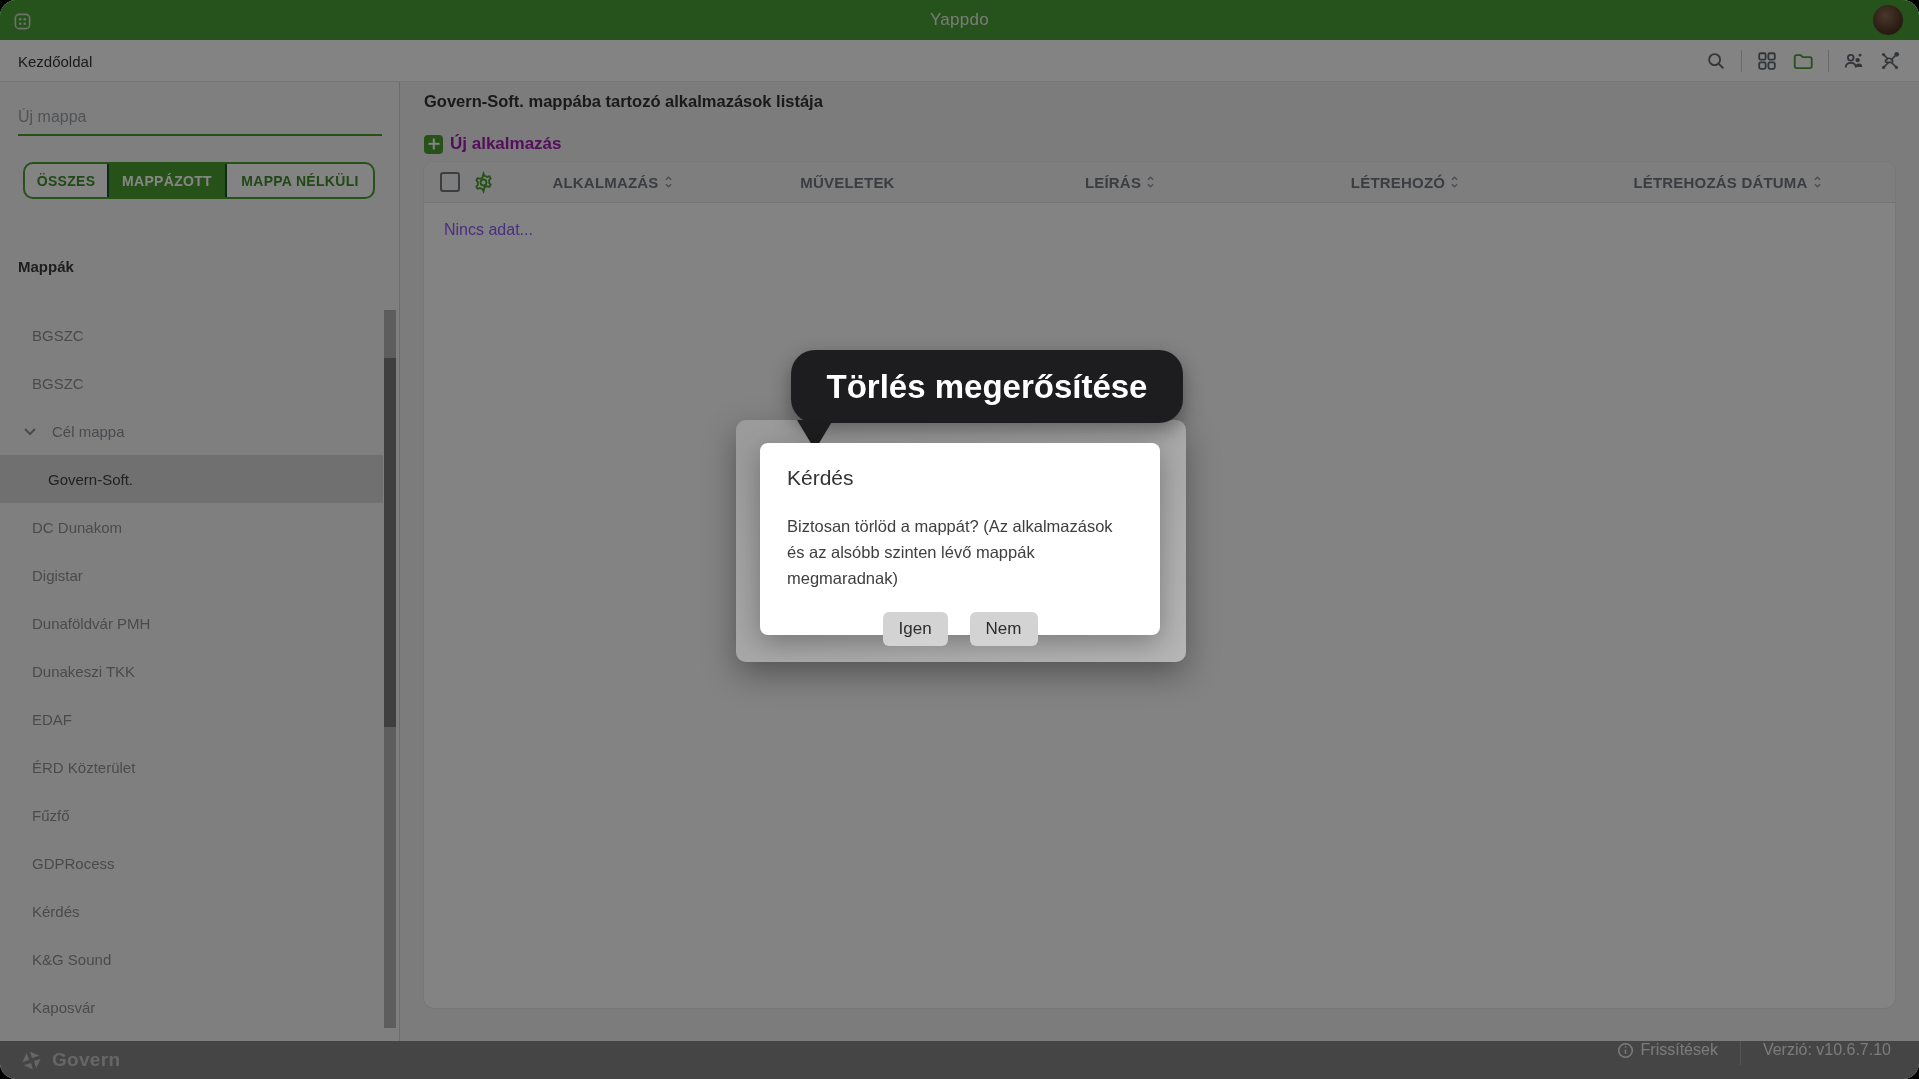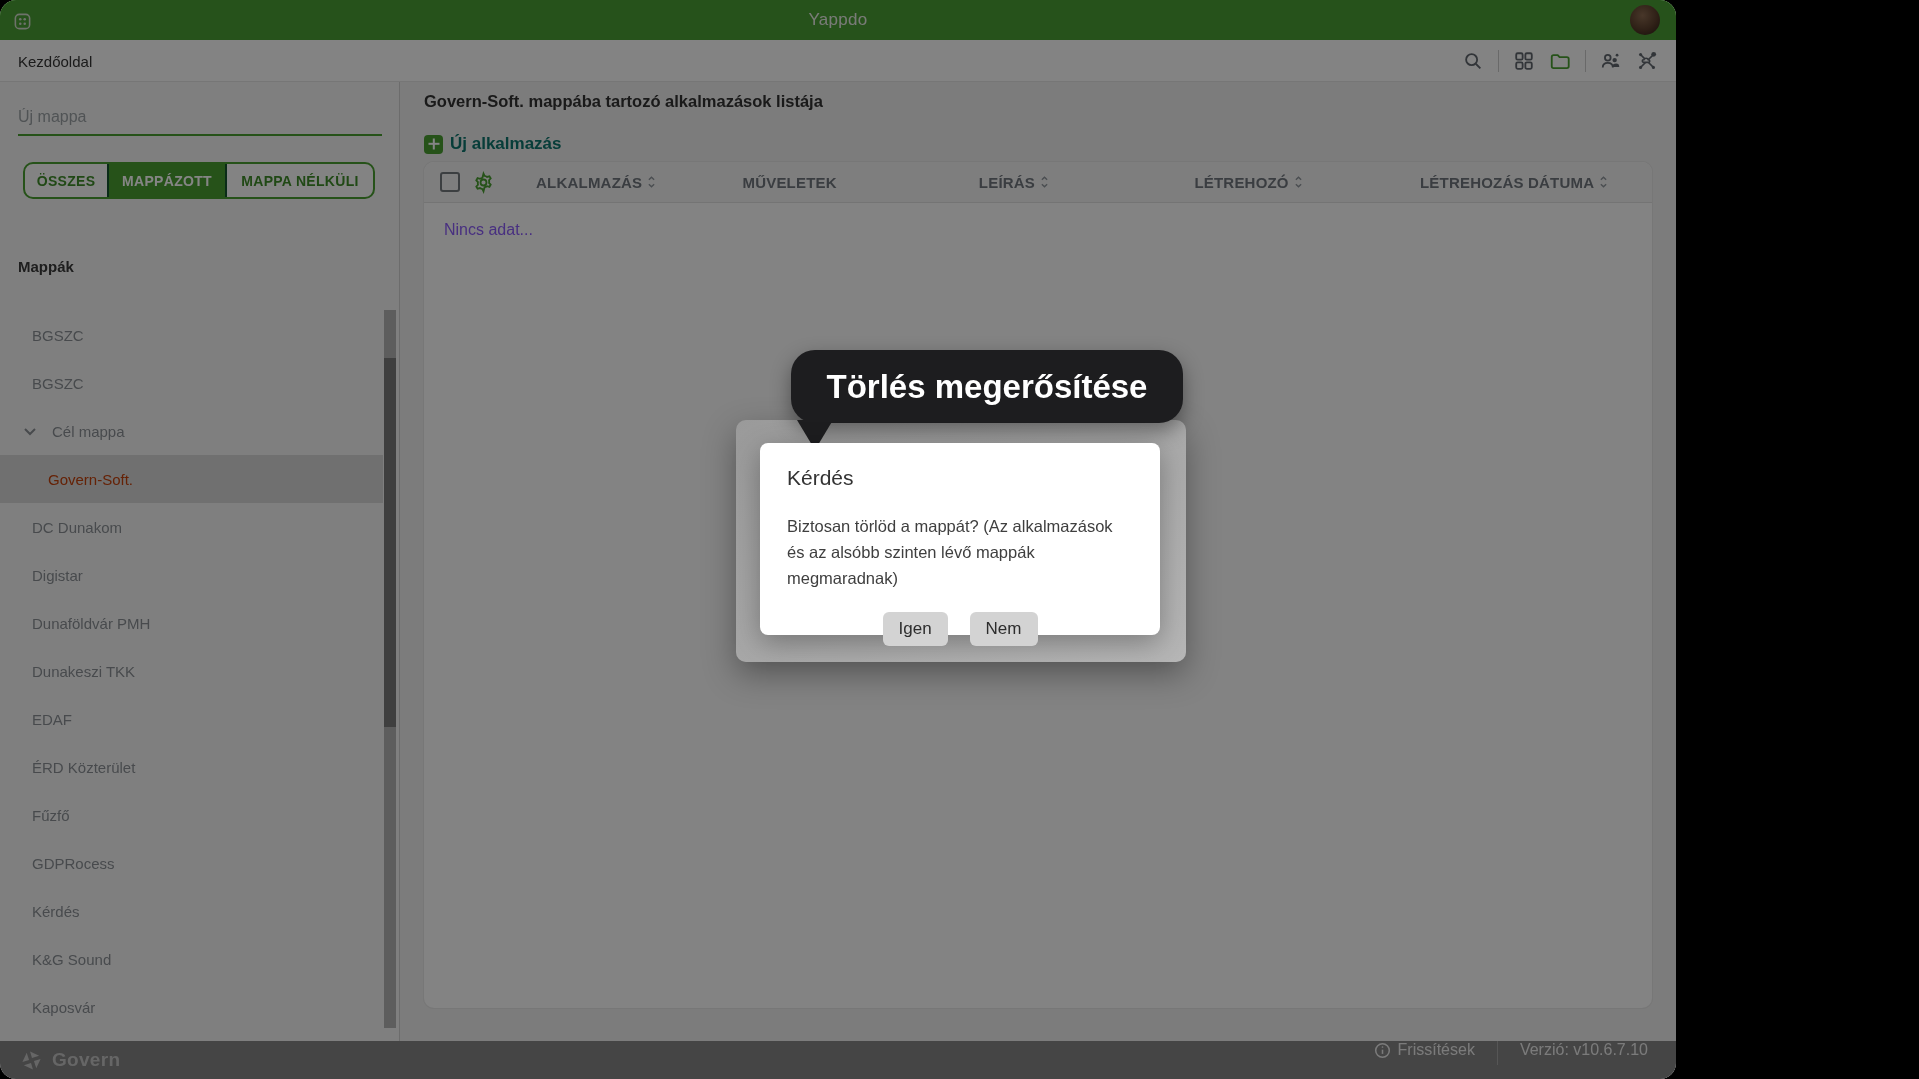--- a/index.html
+++ b/index.html
@@ -1,17 +1,17 @@
 <!DOCTYPE html>
 <html><head>
 <meta charset="utf-8">
 <style>
   * { box-sizing: border-box; margin: 0; padding: 0; }
   html,body { width:1919px; height:1079px; background:#000; font-family:"Liberation Sans",sans-serif; }
-  .app { position:absolute; inset:0; width:1676px; height:1079px; border-radius:16px; overflow:hidden; background:#ededed; }
+  .app { position:absolute; inset:0; width:1919px; height:1079px; border-radius:16px; overflow:hidden; background:#ededed; }
 
   
   .topbar { position:absolute; left:0; top:0; right:0; height:40px; background:#499e34; display:flex; align-items:center; }
   .appmenu { position:absolute; left:13px; top:12px; width:19px; height:19px; color:#d3dacd; cursor:pointer; }
   .topbar-title { width:100%; text-align:center; color:#e9ece6; font-size:17px; letter-spacing:.3px; }
   .avatar { position:absolute; right:16px; top:5px; width:30px; height:30px; border-radius:50%;
             background:radial-gradient(circle at 42% 35%, #8a6a50, #5a3e2c 55%, #2e2018 95%); }
 
   
   .navbar { position:absolute; left:0; top:40px; right:0; height:42px; background:#fbfbfb; border-bottom:1px solid #e2e2e2; }
@@ -28,32 +28,32 @@
   .segmented { position:absolute; left:23px; top:80px; width:352px; height:37px; border:2px solid #4a9e31; border-radius:10px; display:flex; overflow:hidden; background:#fcfcfc; }
   .seg { display:flex; align-items:center; justify-content:center; font-size:14px; font-weight:700; color:#3f8c2a; cursor:pointer; border-right:2px solid #14532d; letter-spacing:.3px; }
   .seg:last-child { border-right:none; }
   .seg.active { background:#4a9e31; color:#ffffff; }
   .seg0 { width:84px; } .seg1 { width:118px; } .seg2 { flex:1; }
   .side-title { position:absolute; left:18px; top:176px; font-size:15px; font-weight:700; color:#3a3a3a; }
   .folders { position:absolute; left:0; top:229px; right:16px; bottom:14px; overflow:hidden; }
   .row { height:48px; display:flex; align-items:center; padding-left:32px; font-size:15px; color:#8a8f94; cursor:pointer; }
   .row .chev { width:16px; height:16px; margin-right:14px; margin-left:-10px; color:#8a8f94; }
   .row.child { padding-left:48px; }
-  .row.selected { background:#d6d6d6; color:#c2410c; }
+  .row.selected { background:#d6d6d6; color:#404040; }
   .scroll-track { position:absolute; left:384px; top:310px; width:12px; bottom:51px; background:#b3b3b3; }
   .scroll-thumb { position:absolute; left:0; top:48px; width:12px; height:369px; background:#7a7a7a; cursor:grab; }
 
   .main { position:absolute; left:401px; top:82px; right:0; bottom:38px; background:#ededed; }
   .main-title { position:absolute; left:23px; top:10px; font-size:16.5px; font-weight:700; color:#333; }
   .newapp { position:absolute; left:23px; top:52px; display:flex; align-items:center; gap:7px; cursor:pointer; }
   .newapp .plus { width:19px; height:19px; background:#4a9e31; border-radius:4px; position:relative; }
   .newapp .plus::before, .newapp .plus::after { content:""; position:absolute; background:#fff; left:50%; top:50%; transform:translate(-50%,-50%); }
   .newapp .plus::before { width:11px; height:2.4px; }
   .newapp .plus::after  { width:2.4px; height:11px; }
-  .newapp .lbl { color:#0f766e; font-size:17px; font-weight:600; }
+  .newapp .lbl { color:#a21caf; font-size:17px; font-weight:600; }
 
   .card { position:absolute; left:23px; top:80px; right:24px; height:846px; background:#fbfbfb; border-radius:10px; box-shadow:0 0 0 1px #e4e4e4; overflow:hidden; }
   .thead { height:41px; background:#f2f2f2; border-bottom:1px solid #dedede; display:flex; align-items:center; }
   .tctrl { width:96px; display:flex; align-items:center; gap:12px; padding-left:16px; }
   .cbx { width:20px; height:20px; border:2px solid #74797e; border-radius:3px; background:transparent; cursor:pointer; }
   .gear { width:23px; height:23px; color:#4a9e31; cursor:pointer; }
   .th { display:flex; align-items:center; justify-content:center; gap:5px; font-size:15px; font-weight:700; color:#70767d; letter-spacing:.2px; cursor:pointer; }
   .sort { width:9px; height:14px; color:#8f959b; }
   .empty { padding:18px 20px; font-size:16px; color:#8b5cf6; }
 

